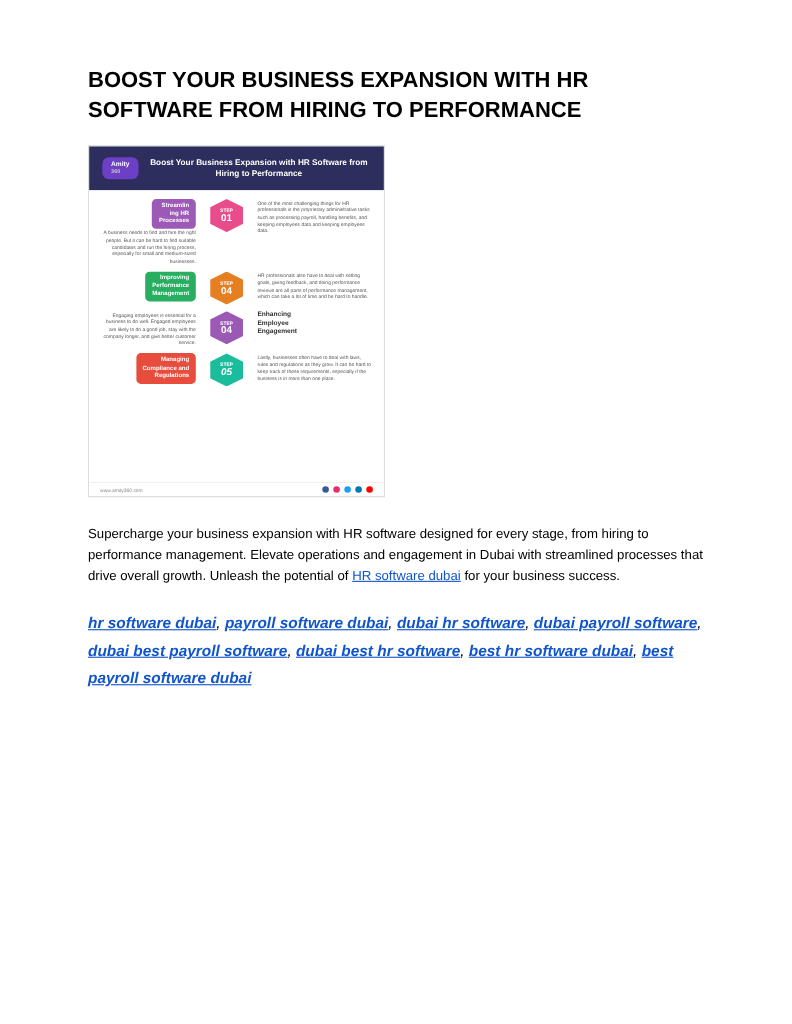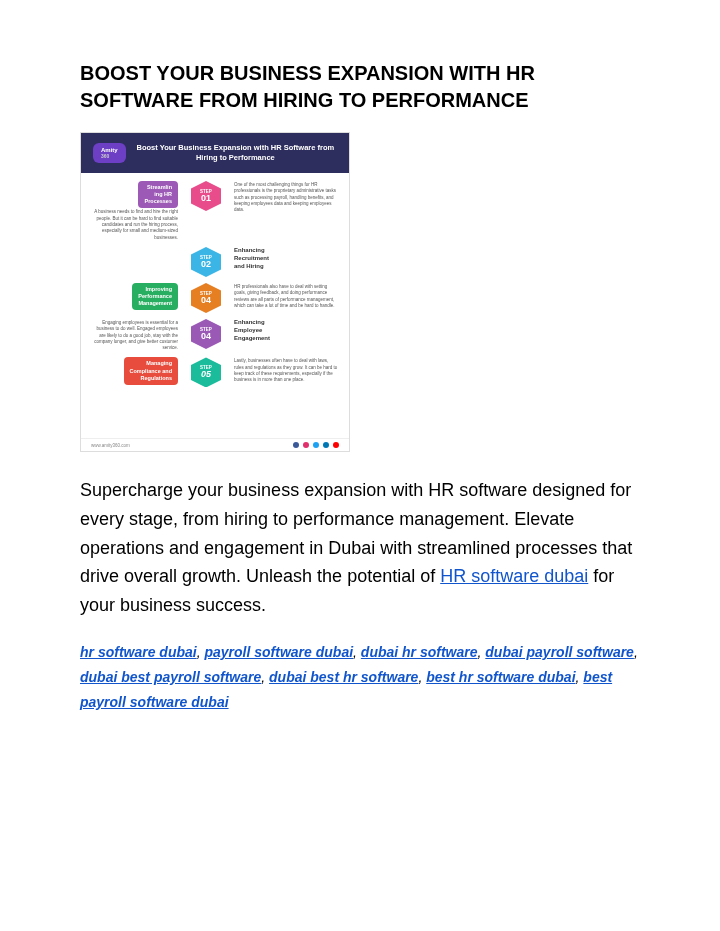--- a/index.html
+++ b/index.html
@@ -157,21 +157,21 @@
 
     .social-dot {
       width: 6px;
       height: 6px;
       border-radius: 50%;
       display: inline-block;
     }
 
     
     .article-body {
-      font-size: 18px;
+      font-size: 12px;
       line-height: 1.6;
       margin-bottom: 20px;
       color: #000;
       margin-top: 24px;
     }
 
     .article-body a {
       color: #1155cc;
       text-decoration: underline;
     }
@@ -222,32 +222,20 @@
           <div style="background:#e94c8b; width:30px; height:30px; clip-path: polygon(50% 0%, 100% 25%, 100% 75%, 50% 100%, 0% 75%, 0% 25%); display:flex; flex-direction:column; align-items:center; justify-content:center; color:white;">
             <span style="font-size:4.5px; font-weight:bold; text-transform:uppercase;">STEP</span>
             <span style="font-size:9px; font-weight:900; line-height:1;">01</span>
           </div>
         </div>
         <div class="step-right">
           <div class="step-desc">One of the most challenging things for HR professionals is the proprietary administrative tasks such as processing payroll, handling benefits, and keeping employees data and keeping employees data.</div>
         </div>
       </div>
 
-      <div class="step-row">
-        <div class="step-left"></div>
-        <div class="step-center">
-          <div style="background:#3ab5e6; width:30px; height:30px; clip-path: polygon(50% 0%, 100% 25%, 100% 75%, 50% 100%, 0% 75%, 0% 25%); display:flex; flex-direction:column; align-items:center; justify-content:center; color:white;">
-            <span style="font-size:4.5px; font-weight:bold; text-transform:uppercase;">STEP</span>
-            <span style="font-size:9px; font-weight:900; line-height:1;">02</span>
-          </div>
-        </div>
-        <div class="step-right">
-          <div class="step-title">Enhancing<br>Recruitment<br>and Hiring</div>
-        </div>
-      </div>
 
       <div class="step-row">
         <div class="step-left">
           <div class="step-label-box" style="background:#27ae60;">Improving<br>Performance<br>Management</div>
         </div>
         <div class="step-center">
           <div style="background:#e67e22; width:30px; height:30px; clip-path: polygon(50% 0%, 100% 25%, 100% 75%, 50% 100%, 0% 75%, 0% 25%); display:flex; flex-direction:column; align-items:center; justify-content:center; color:white;">
             <span style="font-size:4.5px; font-weight:bold; text-transform:uppercase;">STEP</span>
             <span style="font-size:9px; font-weight:900; line-height:1;">04</span>
           </div>

